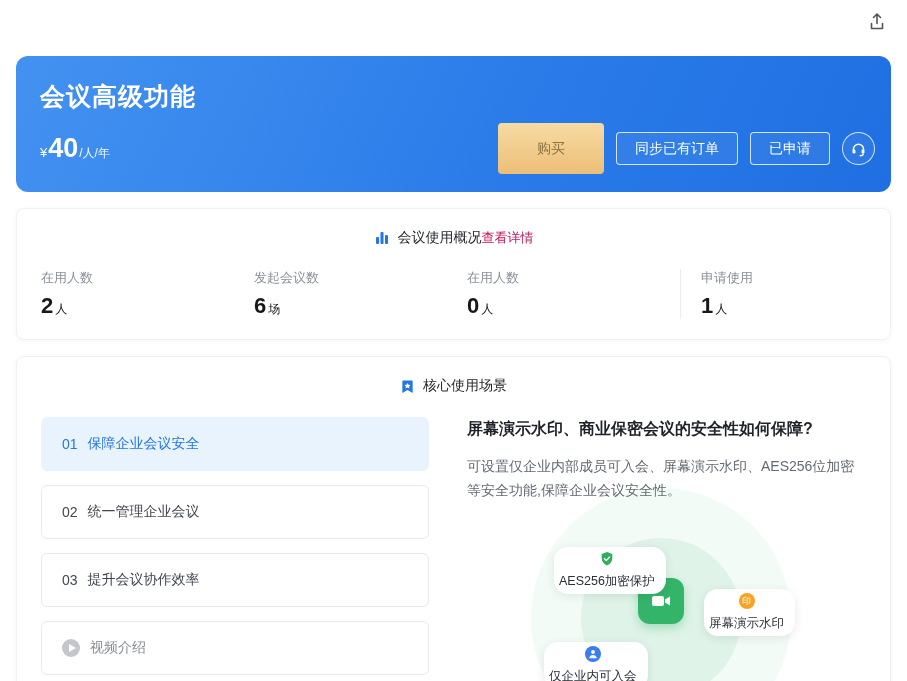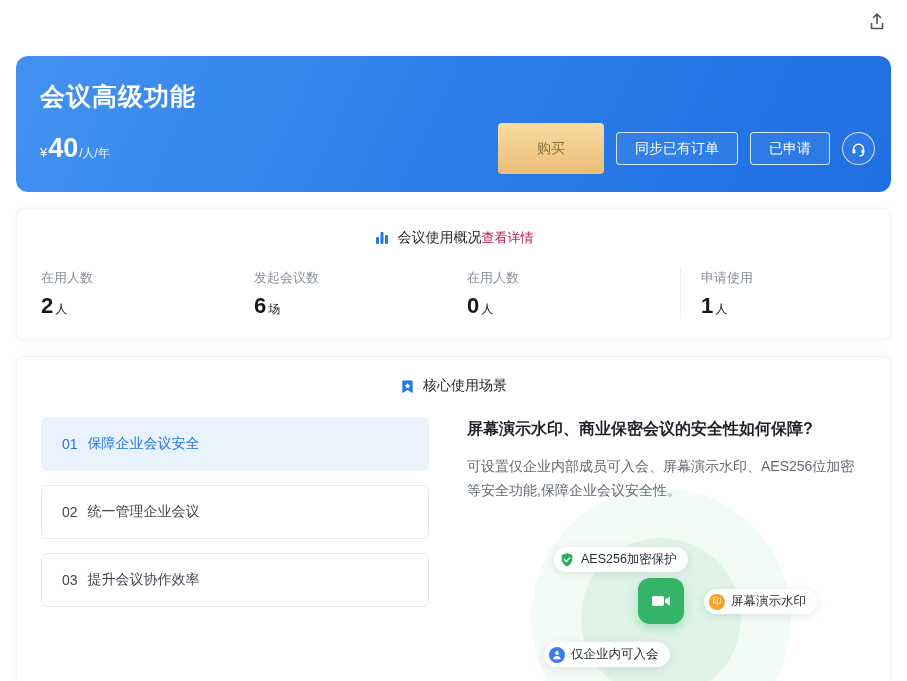--- a/index.html
+++ b/index.html
@@ -73,21 +73,21 @@
   
   .illus { position:relative; height:170px; margin-top:16px; }
   .blob { position:absolute; border-radius:50%; }
   .blob.outer { width:260px; height:260px; left:64px; top:-30px; background:rgba(52,180,105,0.06); }
   .blob.inner { width:160px; height:160px; left:114px; top:20px; background:rgba(52,180,105,0.10); }
   .cam-badge { position:absolute; width:46px; height:46px; left:171px; top:60px;
     background:#34b469; border-radius:12px; display:flex; align-items:center;
     justify-content:center; box-shadow:0 4px 10px rgba(52,180,105,0.35); }
   .pill { position:absolute; display:flex; align-items:center; gap:6px;
     background:#fff; border-radius:14px; padding:4px 11px 4px 5px; font-size:12.5px;
-    color:#2a2f36; box-shadow:0 2px 10px rgba(31,35,41,0.10); white-space:nowrap; }
+    color:#2a2f36; box-shadow:0 2px 10px rgba(31,35,41,0.10); white-space:nowrap;flex-direction:column; }
   .pill-ic { width:16px; height:16px; border-radius:50%; display:inline-flex;
     align-items:center; justify-content:center; flex:0 0 16px; }
   .pill-ic.stamp { background:#f6a224; color:#fff; font-size:9px; line-height:1; }
   .pill-ic.user { background:#3b7cf0; }
   .pill-aes { left:87px; top:29px; }
   .pill-wm { left:237px; top:71px; }
   .pill-join { left:77px; top:124px; }
 </style>
 </head>
 <body>
@@ -187,20 +187,24 @@
         <span>保障企业会议安全</span>
       </div>
       <div class="scen-item">
         <span class="idx">02</span>
         <span>统一管理企业会议</span>
       </div>
       <div class="scen-item">
         <span class="idx">03</span>
         <span>提升会议协作效率</span>
       </div>
+      <div class="scen-item video-item">
+        <span class="play-ic"></span>
+        <span>视频介绍</span>
+      </div>
     </div>
     <div class="scen-detail">
       <h2>屏幕演示水印、商业保密会议的安全性如何保障?</h2>
       <p class="scen-desc">可设置仅企业内部成员可入会、屏幕演示水印、AES256位加密等安全功能,保障企业会议安全性。</p>
       <div class="illus">
         <div class="blob outer"></div>
         <div class="blob inner"></div>
         <div class="cam-badge">
           <svg width="24" height="24" viewBox="0 0 24 24">
             <rect x="3" y="7" width="12" height="10" rx="2" fill="#fff"></rect>

